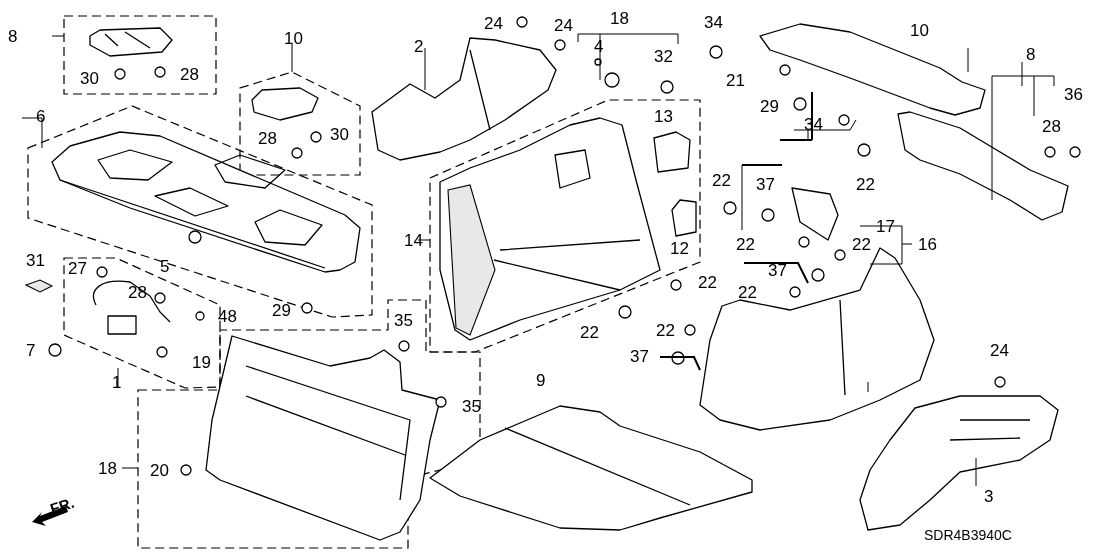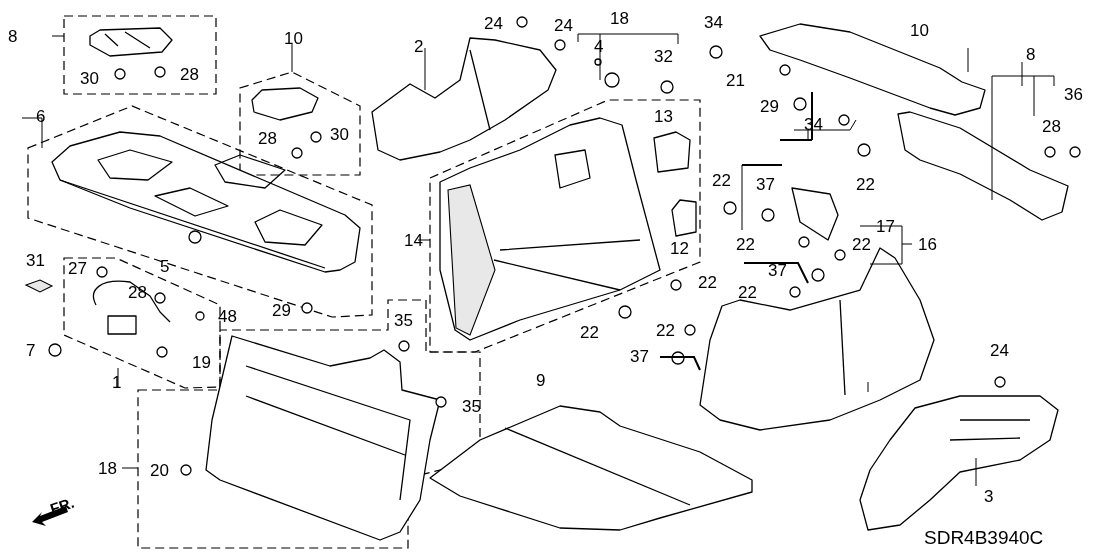--- a/index.html
+++ b/index.html
@@ -1,19 +1,19 @@
 <!DOCTYPE html>
 <html><head>
 <meta charset="utf-8">
 <style>
   html,body{margin:0;padding:0;background:#fff;}
   body{width:1108px;height:553px;position:relative;overflow:hidden;font-family:"Liberation Sans",sans-serif;}
   #diagram{position:absolute;left:0;top:0;width:1108px;height:553px;}
   .lbl{position:absolute;font-size:17px;color:#000;line-height:1;white-space:nowrap;}
-  .code{position:absolute;font-size:19px;color:#000;}
+  .code{position:absolute;font-size:14px;color:#000;}
   svg .o{fill:none;stroke:#000;stroke-width:1.3;stroke-linejoin:round;}
   svg .p{fill:#fff;stroke:#000;stroke-width:1.3;stroke-linejoin:round;}
   svg .g{fill:#e8e8e8;stroke:#000;stroke-width:1.1;}
   svg .d{fill:none;stroke:#000;stroke-width:1.2;stroke-dasharray:9 5;}
   svg .l{fill:none;stroke:#000;stroke-width:1;}
   svg .b{fill:none;stroke:#000;stroke-width:2;}
 </style>
 </head>
 <body>
 

